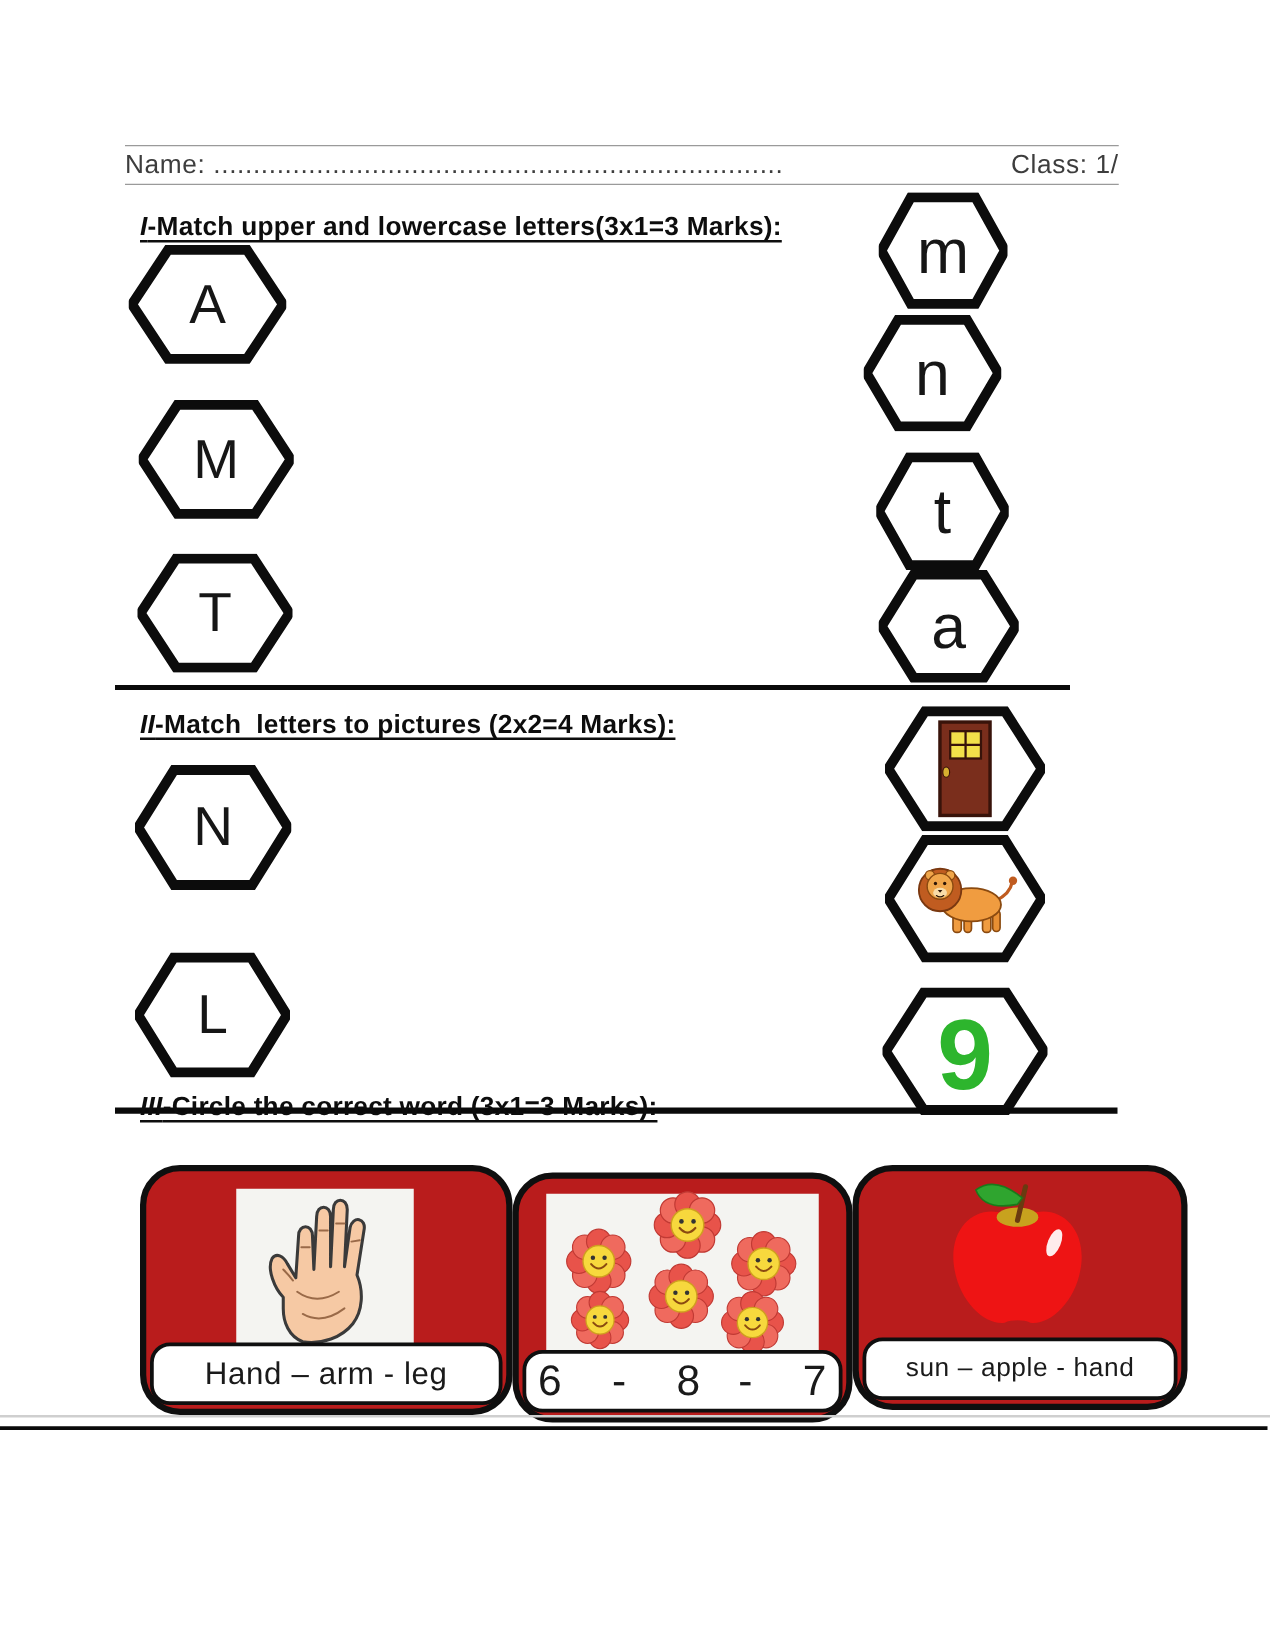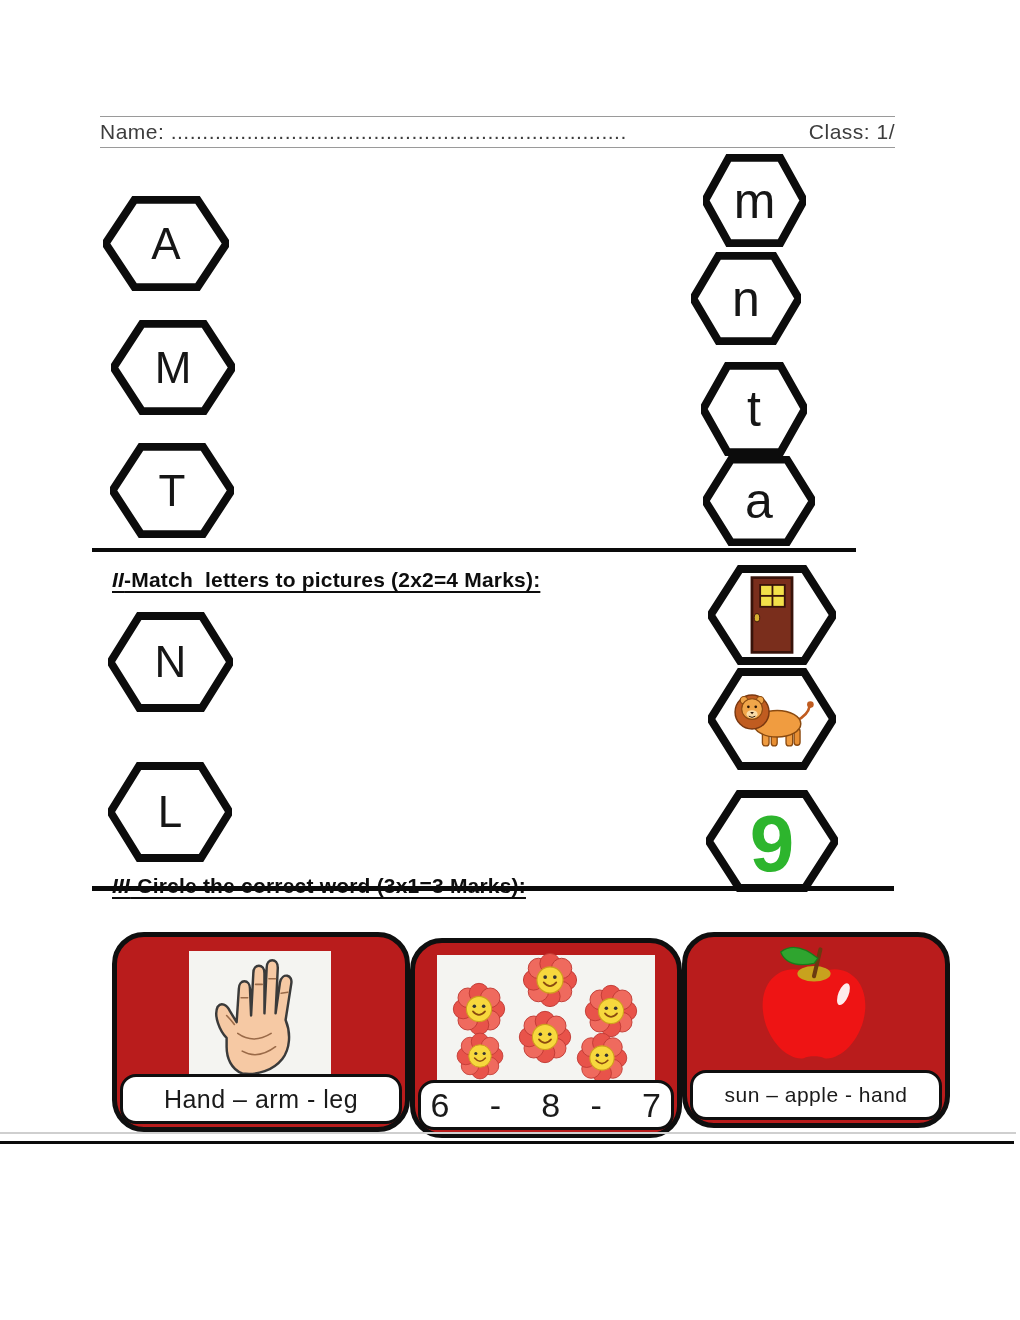--- a/index.html
+++ b/index.html
@@ -64,20 +64,23 @@
   </defs>
 </svg>
 
 <div id="canvas">
 
   <div class="namebar">
     <span class="nm">Name: ........................................................................</span>
     <span class="cl">Class: 1/</span>
   </div>
 
+  <div class="heading" style="left:112px;top:170px;">
+    <span class="hp">I</span><span class="hr">-Match upper and lowercase letters(3x1=3 Marks):</span>
+  </div>
 
   <div class="hex" style="left:103px;top:196px;width:126px;height:95px;">
       <svg class="hexbg" viewBox="0 0 100 100" preserveAspectRatio="none">
         <polygon points="2,50 25,4 75,4 98,50 75,96 25,96" fill="#ffffff" stroke="#0c0c0c" stroke-width="8" vector-effect="non-scaling-stroke"></polygon>
       </svg>
     <span class="hl">A</span>
   </div>
   <div class="hex" style="left:111px;top:320px;width:124px;height:95px;">
       <svg class="hexbg" viewBox="0 0 100 100" preserveAspectRatio="none">
         <polygon points="2,50 25,4 75,4 98,50 75,96 25,96" fill="#ffffff" stroke="#0c0c0c" stroke-width="8" vector-effect="non-scaling-stroke"></polygon>

